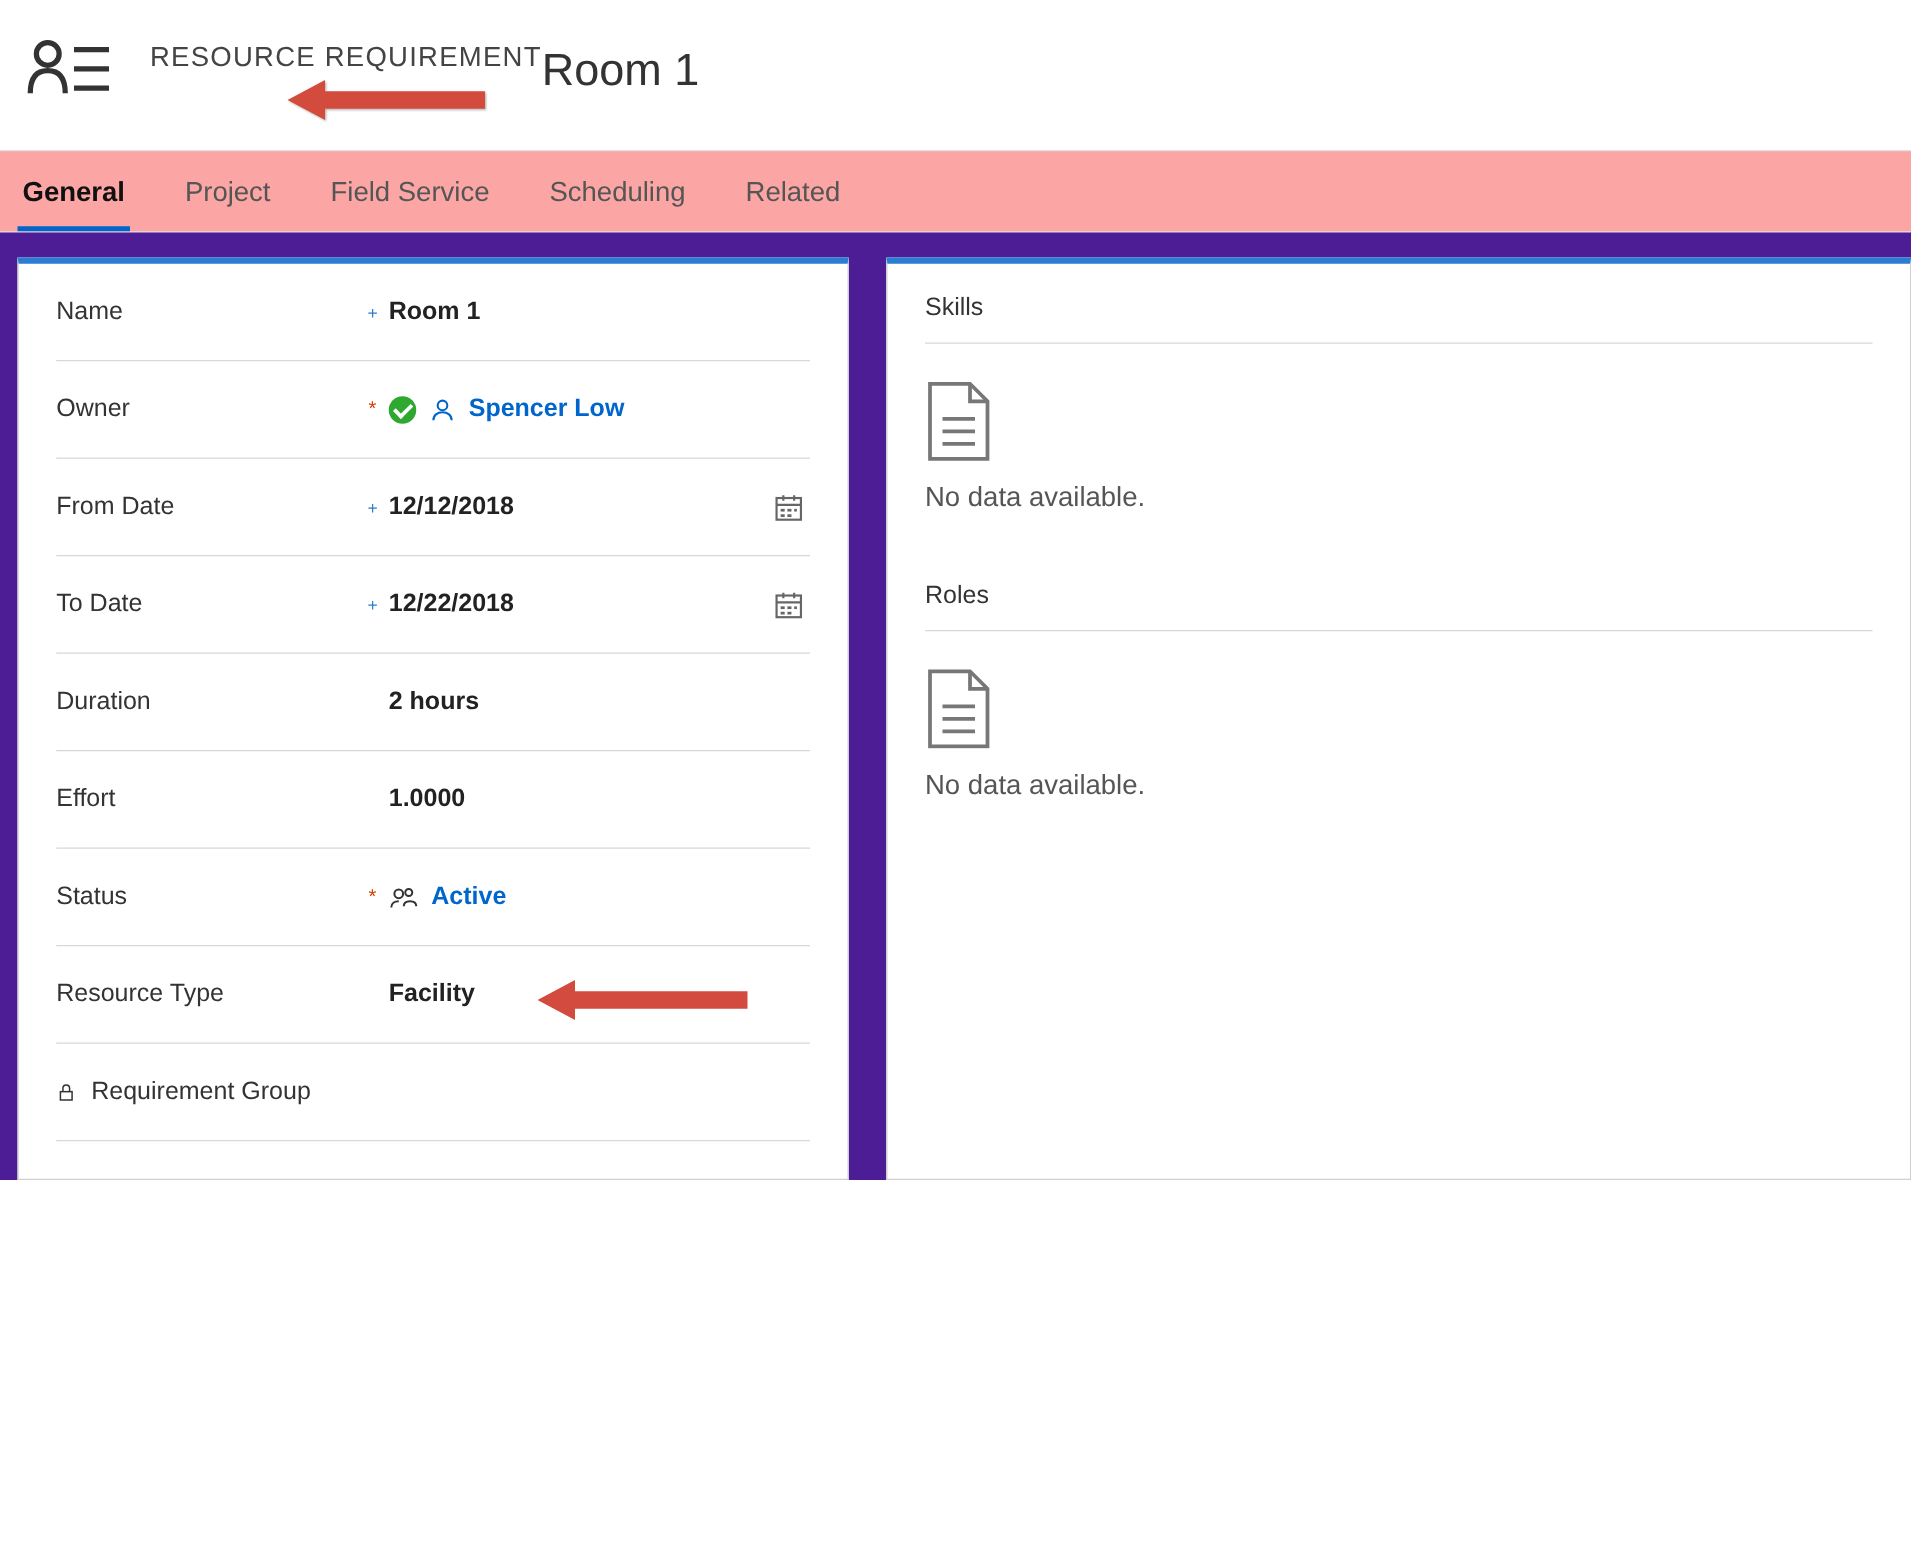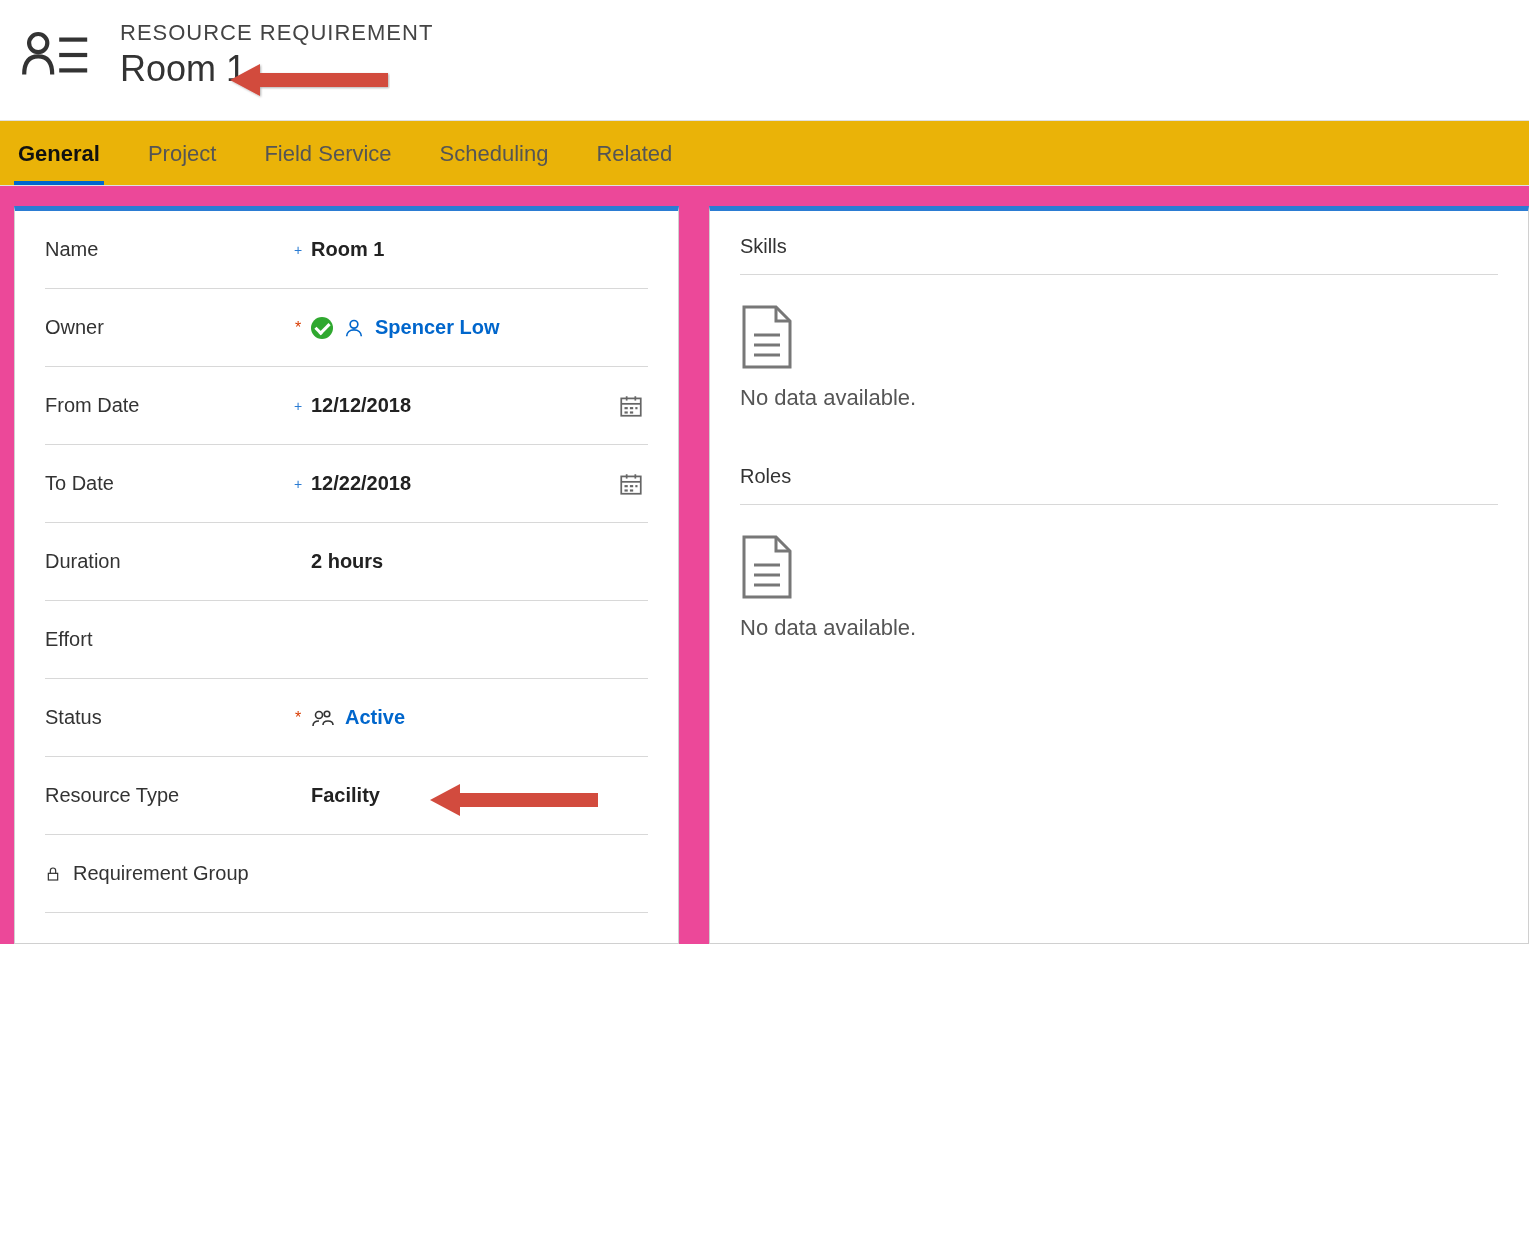--- a/index.html
+++ b/index.html
@@ -10,21 +10,21 @@
     width: 1529px;
   }
   .header-area {
     display: flex;
     align-items: center;
     padding: 20px 20px 30px 20px;
     gap: 30px;
     background: #fff;
   }
   .header-icon svg { width: 70px; height: 70px; }
-  .header-text { display: flex; flex-direction: column; }
+  .header-text { display: flex; flex-direction: row; }
   .entity-label {
     font-size: 22px;
     letter-spacing: 1px;
     color: #444;
     font-weight: 400;
   }
   .record-title {
     font-size: 36px;
     color: #333;
     font-weight: 400;
@@ -37,41 +37,41 @@
   }
   .arrow2 {
     position: absolute;
     left: 430px;
     top: 780px;
   }
   .tabs-bar {
     display: flex;
     gap: 40px;
     padding: 14px 14px 0 14px;
-    background: #eab308;
+    background: #fca5a5;
     border-top: 1px solid #e0e0e0;
     border-bottom: 1px solid #e0e0e0;
   }
   .tab {
     font-size: 22px;
     color: #555;
     padding: 6px 4px 14px 4px;
     border-bottom: 4px solid transparent;
     cursor: pointer;
   }
   .tab.active {
     color: #111;
     font-weight: 600;
     border-bottom: 4px solid #0066cc;
   }
   .content-area {
     display: flex;
     gap: 30px;
     padding: 20px 0 0 14px;
-    background: #ec4899;
+    background: #4c1d95;
   }
   .panel {
     background: #fff;
     border: 1px solid #d0d0d0;
     border-top: 5px solid #2b7cd3;
   }
   .panel-left { width: 665px; padding: 0 30px 30px 30px; }
   .panel-right { flex: 1; padding: 10px 30px 40px 30px; }
   .field-row {
     display: flex;
@@ -254,20 +254,23 @@
       <div class="field-label">Duration</div>
       <div class="field-marker"></div>
       <div class="field-value">
           <span class="normal">2 hours</span>
         </div>
     </div>
 
     <div class="field-row">
       <div class="field-label">Effort</div>
       <div class="field-marker"></div>
+      <div class="field-value">
+          <span class="normal">1.0000</span>
+        </div>
     </div>
 
     <div class="field-row">
       <div class="field-label">Status</div>
       <div class="field-marker marker-req">*</div>
       <div class="field-value">
         <span>
           <svg width="24" height="24" viewBox="0 0 24 24">
               <circle cx="8" cy="9" r="3.5" fill="none" stroke="#333" stroke-width="1.6"></circle>
               <path d="M2 20c0-3.3 2.7-5 6-5" fill="none" stroke="#333" stroke-width="1.6"></path>

